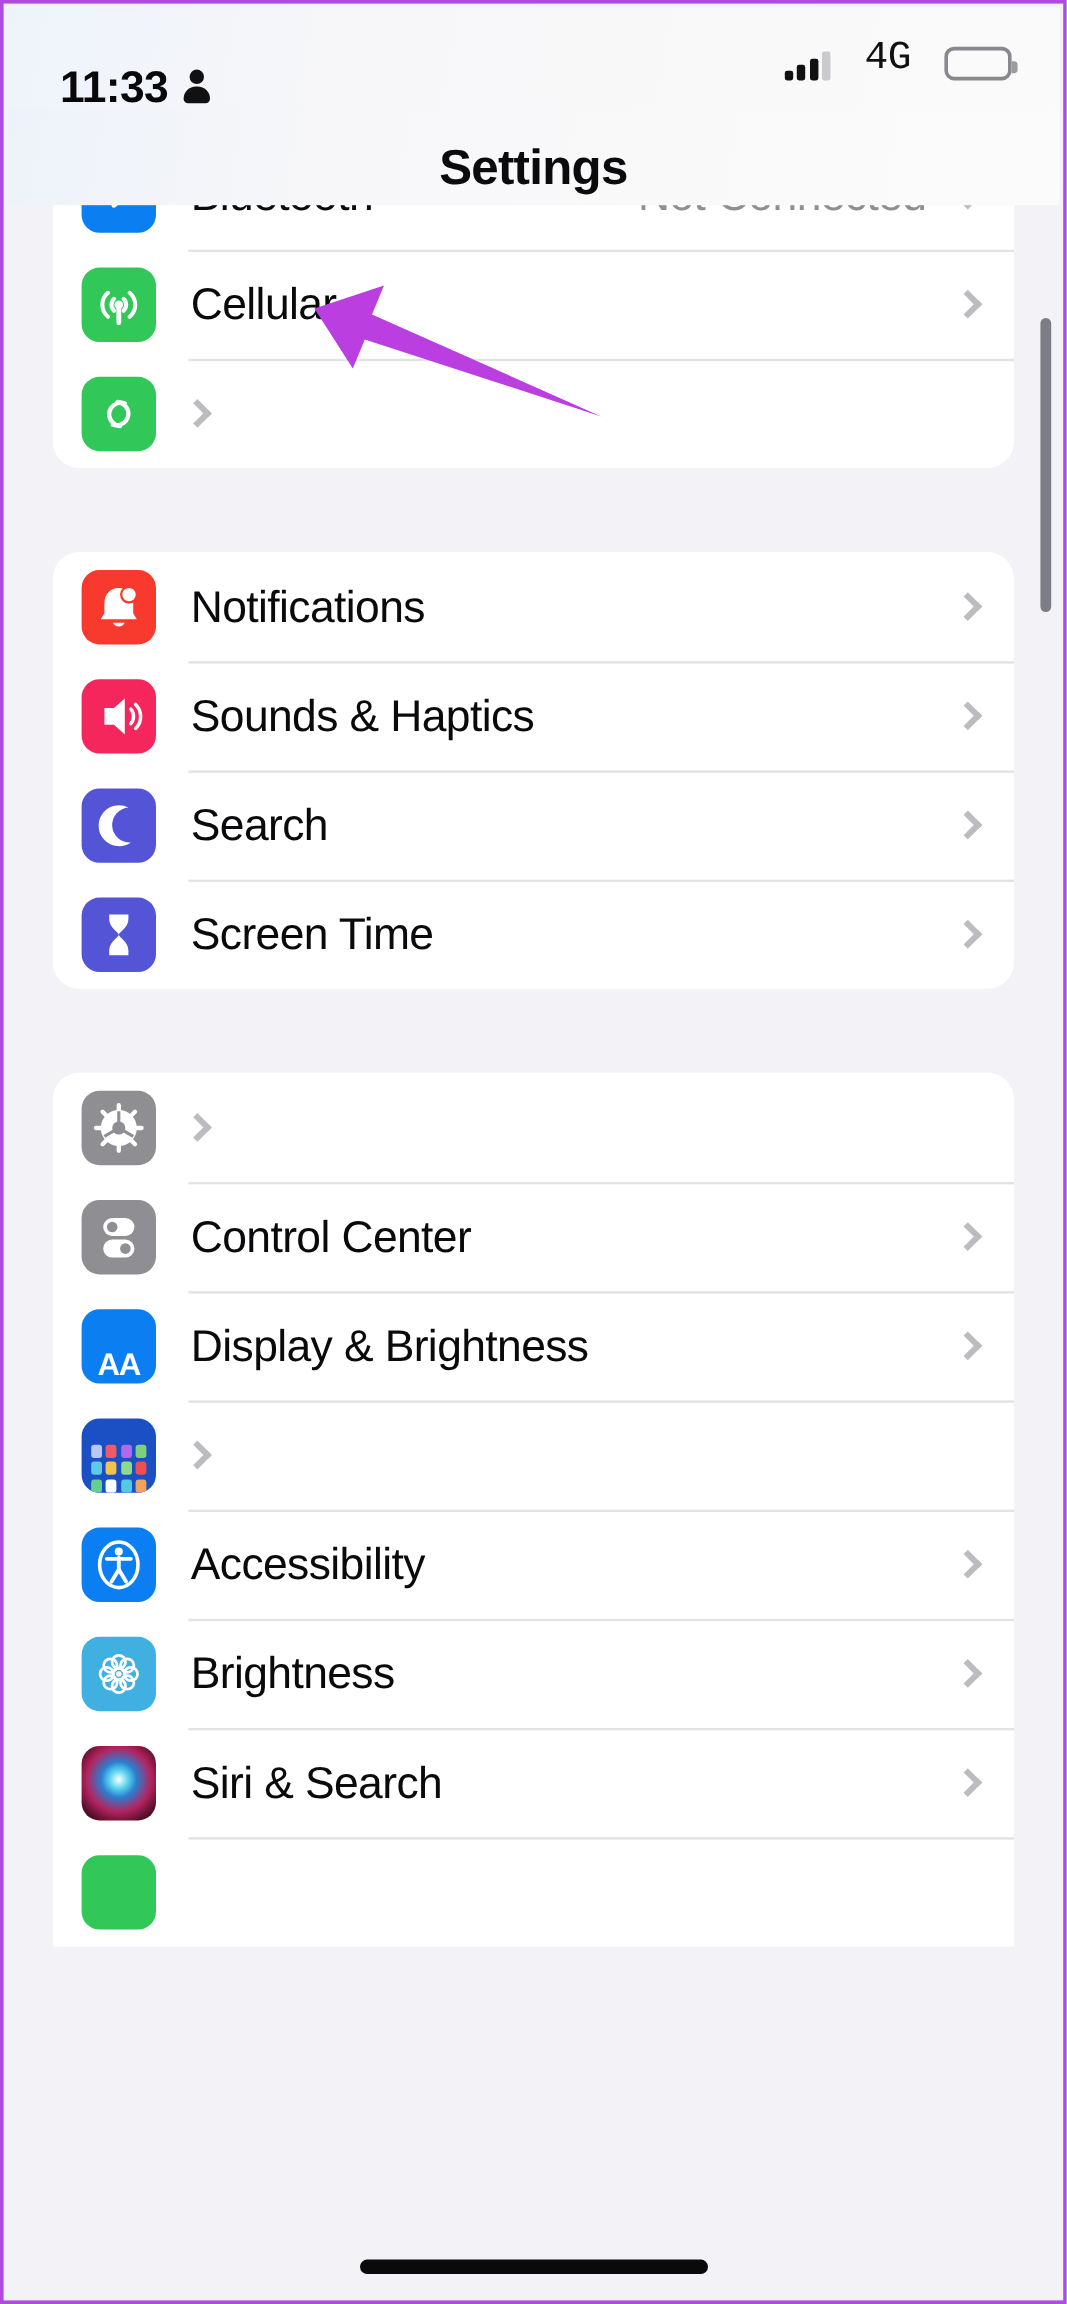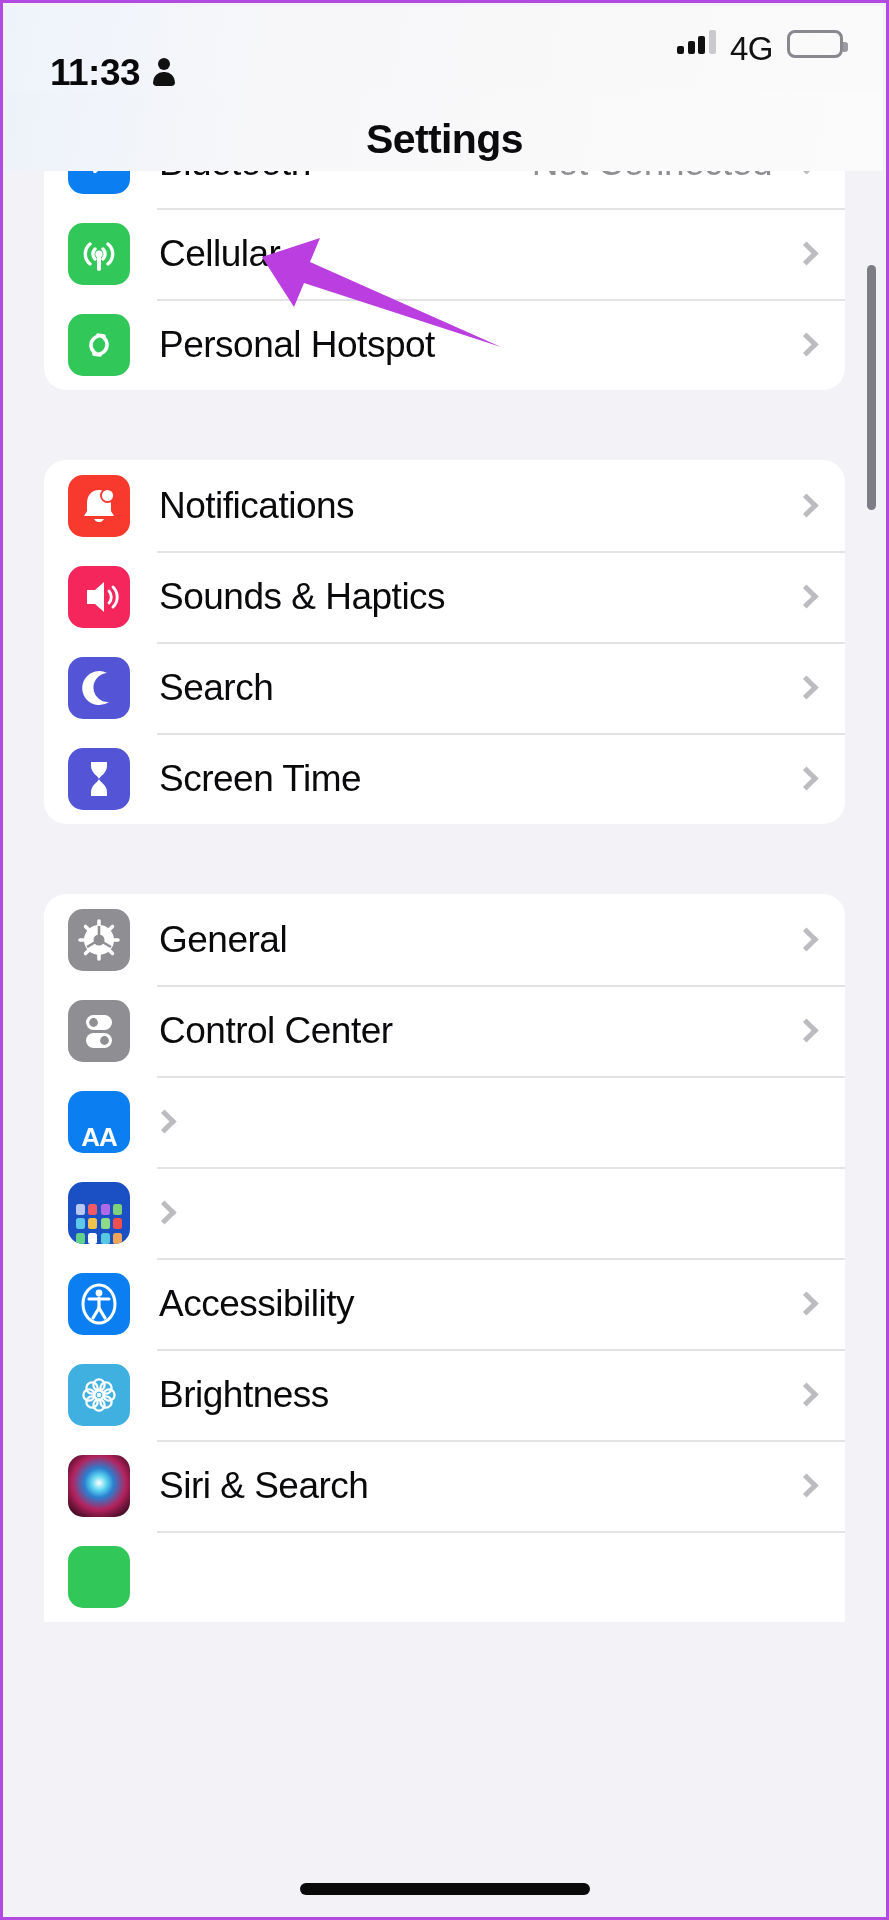--- a/index.html
+++ b/index.html
@@ -27,21 +27,21 @@
   .sb-time { font-size:37px; font-weight:700; color:#09090b; letter-spacing:-0.5px; }
   .person-ico { width:22px; height:30px; position:relative; }
   .person-ico::before {
     content:""; position:absolute; top:0; left:5px; width:12px; height:12px;
     border-radius:50%; background:#111;
   }
   .person-ico::after {
     content:""; position:absolute; bottom:2px; left:0; width:22px; height:14px;
     border-radius:11px 11px 4px 4px; background:#111;
   }
-  .sb-right { display:flex; align-items:flex-start; gap:14px; }
+  .sb-right { display:flex; align-items:flex-end; gap:28px;font-family:Liberation Mono, monospace; }
   .signal { display:flex; align-items:flex-end; gap:3.5px; height:24px; }
   .signal i { width:7px; background:#111; border-radius:2px; display:block; }
   .signal i.b1 { height:8px; }
   .signal i.b2 { height:13px; }
   .signal i.b3 { height:18px; }
   .signal i.b4 { height:24px; background:#c9c9ce; }
   .net-label { font-size:33px; font-weight:500; color:#111; letter-spacing:-0.5px; }
   .battery { width:56px; height:28px; border:3px solid #88888e; border-radius:8px;
              position:relative; padding:2.5px; }
   .battery::after {
@@ -207,21 +207,20 @@
 
       <div class="row">
         <span class="ico hotspot">
           <svg viewBox="0 0 62 62">
             <g fill="none" stroke="#fff" stroke-width="3.6" stroke-linecap="round">
               <path d="M36 22 A10 10 0 0 0 23 32 A10 10 0 0 0 32 41"></path>
               <path d="M26 40 A10 10 0 0 0 39 30 A10 10 0 0 0 30 21"></path>
             </g>
           </svg>
         </span>
-        <span class="label">Personal Hotspot</span>
         <span class="value"></span>
         <span class="chev"></span>
       </div>
     </div>
 
     <div class="group">
 
       <div class="row">
         <span class="ico notif">
           <svg viewBox="0 0 62 62">
@@ -293,21 +292,20 @@
                 <path d="M21.8 40.2 L17.5 44.5"></path>
             </g>
             <circle cx="31" cy="31" r="5.5" fill="#8e8e93"></circle>
             <g stroke="#8e8e93" stroke-width="2.6">
               <path d="M31 31 L31 17"></path>
                 <path d="M31 31 L43 38"></path>
                 <path d="M31 31 L19 38"></path>
             </g>
           </svg>
         </span>
-        <span class="label">General</span>
         <span class="value"></span>
         <span class="chev"></span>
       </div>
 
       <div class="row">
         <span class="ico control">
           <svg viewBox="0 0 62 62">
             <rect x="18" y="15" width="26" height="15" rx="7.5" fill="#fff"></rect>
             <circle cx="25.5" cy="22.5" r="4.4" fill="#8e8e93"></circle>
             <rect x="18" y="33" width="26" height="15" rx="7.5" fill="#fff"></rect>
@@ -316,20 +314,21 @@
         </span>
         <span class="label">Control Center</span>
         <span class="value"></span>
         <span class="chev"></span>
       </div>
 
       <div class="row">
         <span class="ico display">
           <span class="aa-txt">AA</span>
         </span>
+        <span class="label">Display &amp; Brightness</span>
         <span class="value"></span>
         <span class="chev"></span>
       </div>
 
       <div class="row">
         <span class="ico homescreen">
           <span class="hs-grid">
             <span style="background:#b9c7f5"></span>
               <span style="background:#f05a64"></span>
             <span style="background:#b06ae8"></span>

